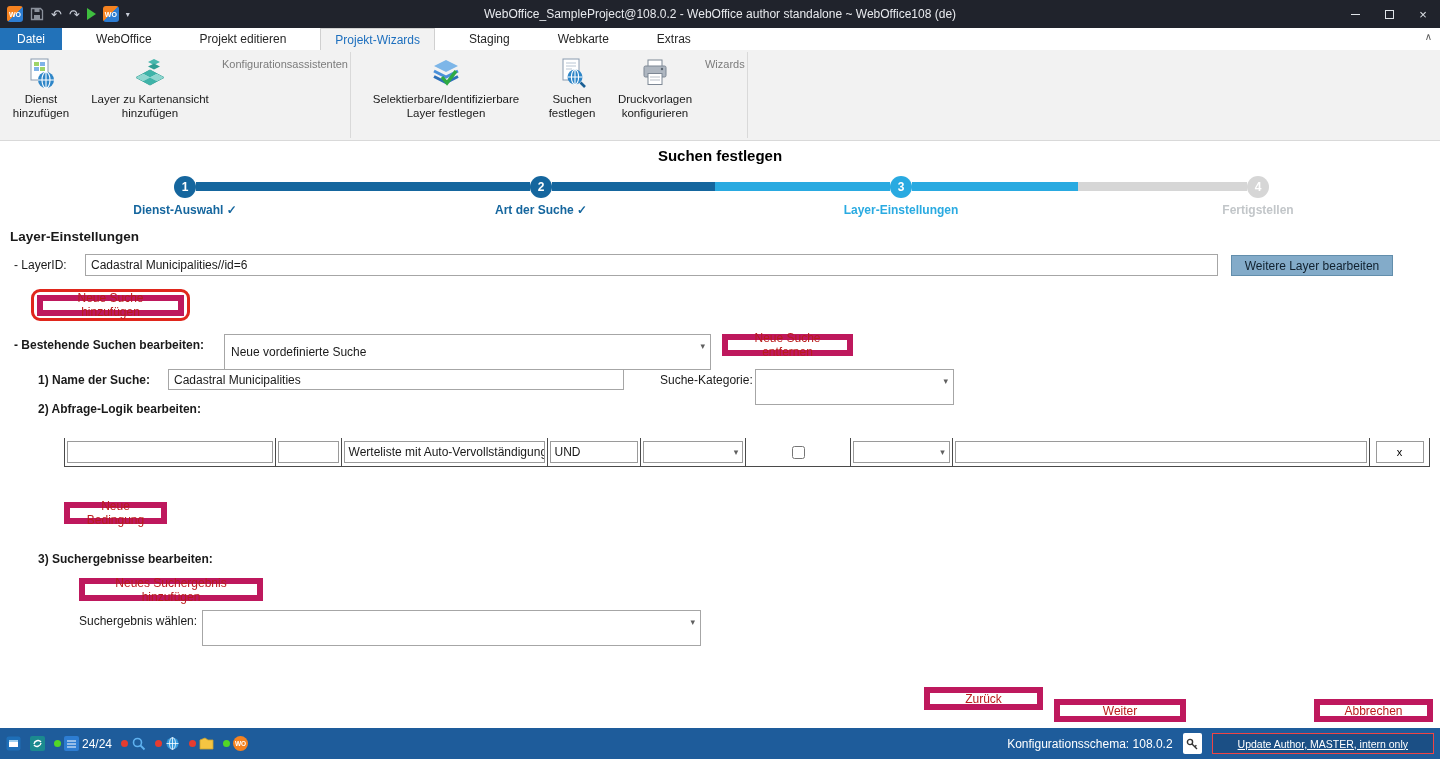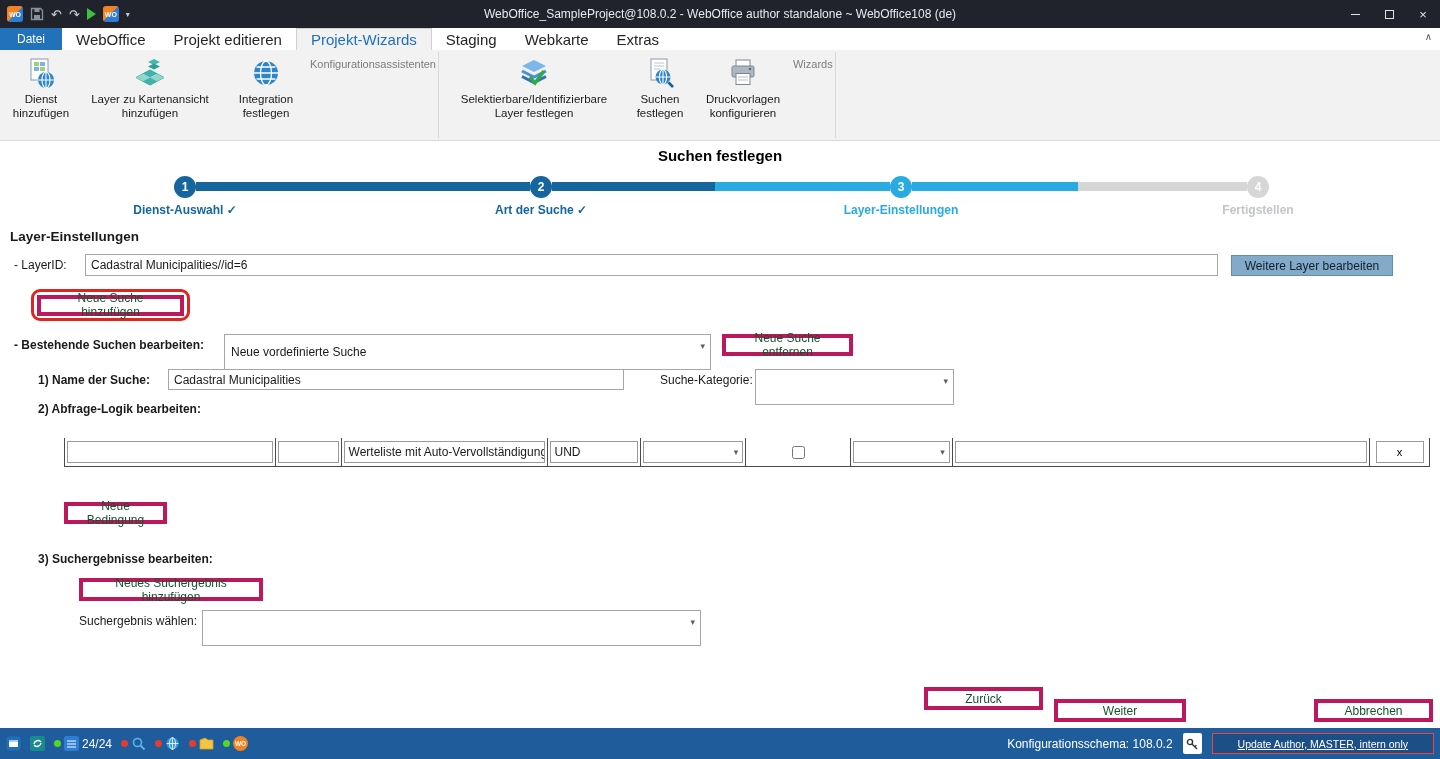--- a/index.html
+++ b/index.html
@@ -20,21 +20,21 @@
   .maxbox { width:9px; height:9px; border:1px solid #dfe3e8; }
   .minbar { width:9px; height:1px; background:#dfe3e8; }
   .wo-logo { width:16px; height:16px; border-radius:3px; background:linear-gradient(135deg,#f58220 50%,#2d7dd2 50%); color:#fff; font-size:7px; font-weight:bold; display:flex; align-items:center; justify-content:center; }
   .tb-glyph { color:#c9ced8; font-size:13px; line-height:1; }
   .play-tri { width:0; height:0; border-left:9px solid #3fbf3f; border-top:6px solid transparent; border-bottom:6px solid transparent; }
   .tb-chev { color:#c9ced8; font-size:8px; }
 
   
   .tabrow { height:22px; flex:0 0 22px; background:#fff; display:flex; align-items:stretch; position:relative; }
   .tab-file { background:#2272b9; color:#fff; padding:0 17px; display:flex; align-items:center; font-size:12px; }
-  .tab { padding:0 14px; display:flex; align-items:center; color:#262626; font-size:15px; }
+  .tab { padding:0 14px; display:flex; align-items:center; color:#262626; font-size:12px;margin-left:20px; }
   .tab.active { background:#f2f2f2; color:#1d6fbe; border:1px solid #d0d0d0; border-bottom:none; }
   .ribbon-collapse { position:absolute; right:8px; top:3px; color:#5a5a5a; font-size:10px; }
 
   
   .ribbon { height:90px; flex:0 0 91px; background:#f2f2f2; border-bottom:1px solid #d9d9d9; display:flex; align-items:stretch; padding-left:4px; }
   .rgroup { display:flex; flex-direction:row; padding-top:6px; }
   .ritems { display:flex; align-items:flex-start; flex:1; }
   .ritem { display:flex; flex-direction:column; align-items:center; padding:0 6px; text-align:center; }
   .ritem .ric { height:34px; display:flex; align-items:center; justify-content:center; }
   .ritem .rlabel { font-size:11.5px; line-height:1.2; margin-top:3px; color:#1a1a1a; }
@@ -60,21 +60,21 @@
   .sl-pending { color:#c2c6c9; }
 
   .section-title { position:absolute; left:10px; top:88px; font-size:13.5px; font-weight:bold; }
   .flabel { position:absolute; font-size:12px; color:#1a1a1a; white-space:nowrap; }
   .bold { font-weight:bold; }
 
   .tinput { position:absolute; height:22px; border:1px solid #a6a6a6; background:#fff; font-family:inherit; font-size:12px; padding:0 5px; color:#1a1a1a; }
   .combo { position:absolute; height:36px; border:1px solid #a6a6a6; background:#fff; display:flex; align-items:center; padding:0 20px 0 6px; font-size:12px; }
   .combo .arrow { position:absolute; right:5px; top:6px; color:#5f5f5f; font-size:9px; }
 
-  .btn { position:absolute; height:22px; background:#fff; border:4px solid #be185d; font-family:inherit; font-size:12px; color:#14532d; display:flex; align-items:center; justify-content:center; padding:0 8px; cursor:default; }
+  .btn { position:absolute; height:22px; background:#fff; border:6px solid #be185d; font-family:inherit; font-size:12px; color:#b91c1c; display:flex; align-items:center; justify-content:center; padding:0 8px; cursor:default; }
   .btn-blue { background:#83abc9; border:1px solid #628eac; color:#10202e; }
 
   .red-outline { position:absolute; left:31px; top:148px; width:159px; height:32px; border:3px solid #e0261c; border-radius:9px; display:flex; align-items:center; justify-content:center; }
   .red-outline .btn-inner { position:static; width:147px; height:21px; }
 
   
   .qtable { position:absolute; left:64px; top:297px; width:1366px; font-size:12px; }
   .qhead { display:flex; border-bottom:1px solid #4a4a4a; }
   .qh { border-left:1px solid #4a4a4a; padding:2px 3px 3px 3px; font-weight:bold; font-size:11.5px; white-space:nowrap; overflow:hidden; }
   .qh:last-child { border-right:1px solid #4a4a4a; }
@@ -170,30 +170,20 @@
                 <path d="M20 6.5l6 3-6 3-6-3z" fill="#2f9e93"></path>
                 <path d="M16 13l14 7.5L16 28 2 20.5z" fill="#d7efec" stroke="#2f9e93"></path>
                 <path d="M16 13l7 3.75-7 3.75-7-3.75z" fill="#3fb3a8"></path>
                 <path d="M23 16.75l7 3.75-7 3.75-7-3.75z" fill="#8fd6cf"></path>
                 <path d="M9 16.75l7 3.75-7 3.75-7-3.75z" fill="#8fd6cf"></path>
                 <path d="M16 20.5l7 3.75L16 28l-7-3.75z" fill="#3fb3a8"></path>
               </svg>
           </div>
           <div class="rlabel">Layer zu Kartenansicht hinzufügen</div>
         </div>
-        <div class="ritem w85">
-          <div class="ric">
-            <svg width="32" height="32" viewBox="0 0 32 32">
-                <circle cx="16" cy="16" r="12" fill="#2e86c8"></circle>
-                <path d="M4 16h24M6.5 10h19M6.5 22h19" stroke="#fff" stroke-width="1.3" fill="none"></path>
-                <ellipse cx="16" cy="16" rx="5.5" ry="12" fill="none" stroke="#fff" stroke-width="1.3"></ellipse>
-              </svg>
-          </div>
-          <div class="rlabel">Integration festlegen</div>
-        </div>
       </div>
       <div class="rglabel">Konfigurationsassistenten</div>
     </div>
     <div class="rsep"></div>
     <div class="rgroup">
       <div class="ritems">
         <div class="ritem w180">
           <div class="ric">
             <svg width="32" height="32" viewBox="0 0 32 32">
                 <path d="M16 3l12 6-12 6L4 9z" fill="#7db6e8"></path>

